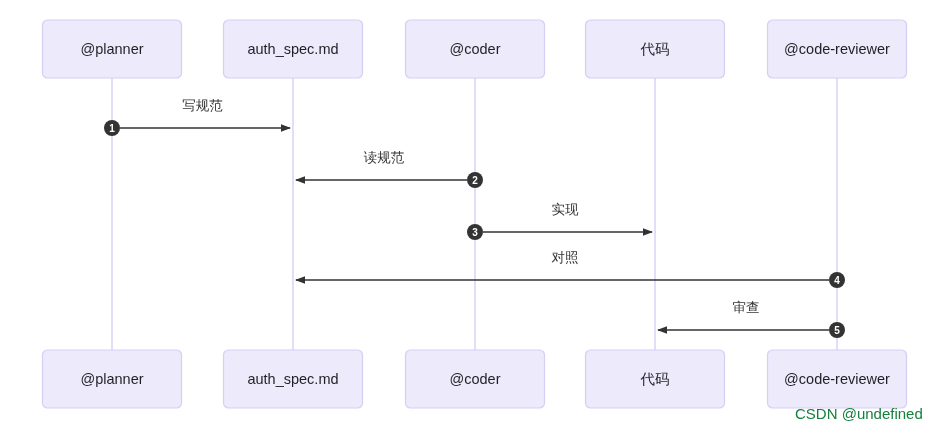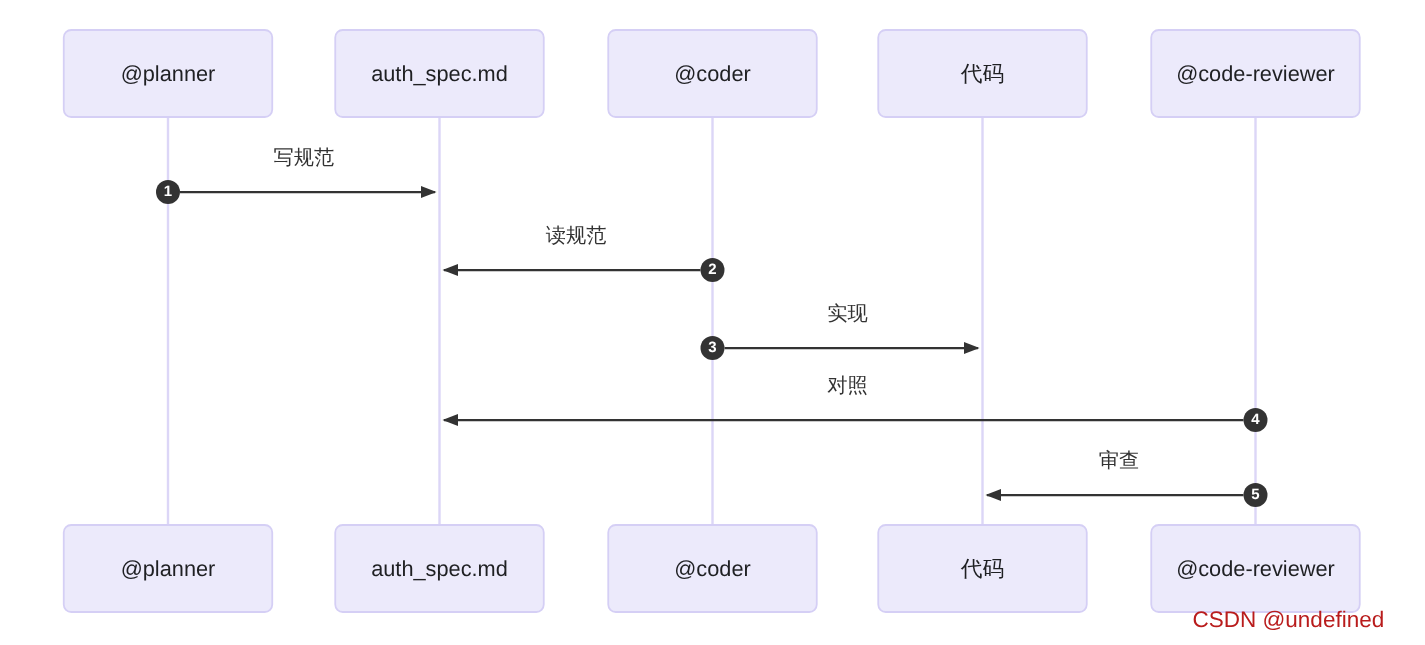--- a/index.html
+++ b/index.html
@@ -62,21 +62,21 @@
     font-size: 10px;
     font-weight: bold;
     fill: #ffffff;
     text-anchor: middle;
     dominant-baseline: central;
   }
   .watermark {
     position: absolute;
     font-family: "Liberation Sans", "DejaVu Sans", sans-serif;
     font-size: 15px;
-    color: #b91c1c;
+    color: #15803d;
     white-space: nowrap;
     user-select: none;
   }
 </style>
 </head>
 <body>
 
 <div id="diagram-root">
   <svg id="diagram-svg" viewBox="0 0 950 430" xmlns="http://www.w3.org/2000/svg">
     <defs>

